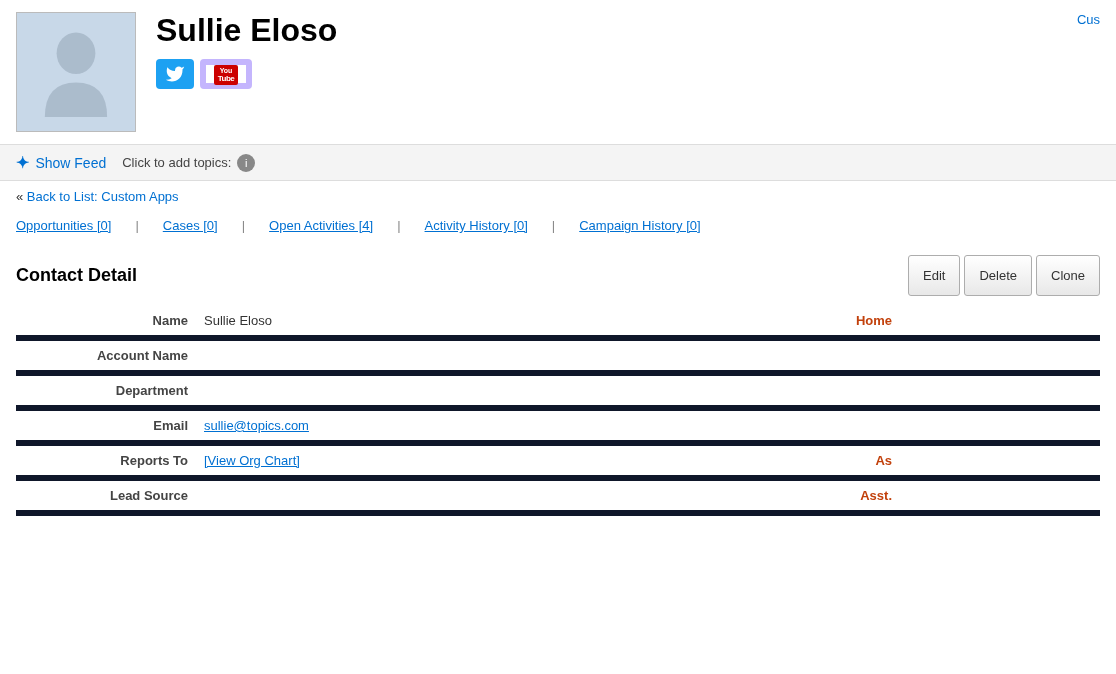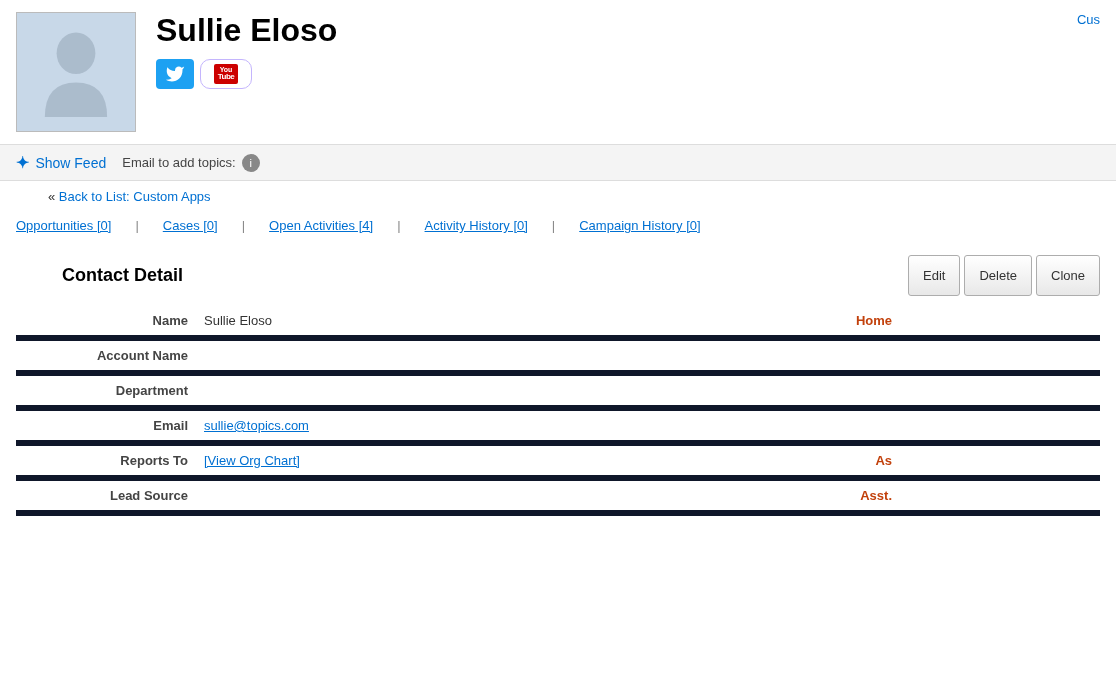--- a/index.html
+++ b/index.html
@@ -63,24 +63,24 @@
     }
     .twitter-btn svg {
       fill: white;
       width: 20px;
       height: 20px;
     }
     .youtube-btn {
       width: 52px;
       height: 30px;
       background: #fff;
-      border: 1px solid #c4b5fd;
-      border-radius: 10px;
-      display: flex;
-      align-items: center;
+      border: 6px solid #c4b5fd;
+      border-radius: 4px;
+      display: flex;
+      align-items: flex-start;
       justify-content: center;
       cursor: pointer;
     }
     .youtube-inner {
       background: #cc0000;
       color: white;
       font-size: 9px;
       font-weight: bold;
       padding: 2px 4px;
       border-radius: 2px;
@@ -139,23 +139,22 @@
       color: white;
       font-size: 11px;
       display: flex;
       align-items: center;
       justify-content: center;
       cursor: pointer;
     }
 
     
     .back-link {
-      padding: 8px 8px;
-      font-size: 13px;
-      margin-left: 40px;
+      padding: 8px 16px;
+      font-size: 13px;
     }
     .back-link a {
       color: #0070d2;
       text-decoration: none;
     }
 
     
     .nav-links {
       display: flex;
       align-items: center;
@@ -182,21 +181,20 @@
 
     
     .detail-section {
       padding: 0 16px 20px 16px;
     }
     .detail-header {
       display: flex;
       align-items: center;
       justify-content: space-between;
       padding: 12px 0 10px 0;
-      margin-left: 46px;
     }
     .detail-title {
       font-size: 18px;
       font-weight: bold;
       color: #000;
     }
     .detail-actions {
       display: flex;
       gap: 4px;
     }
@@ -277,21 +275,21 @@
   </div>
   <a class="customize-btn">Cus</a>
 </div>
 
 <div class="feed-bar">
   <div class="show-feed-btn">
     <span class="feed-icon">✦</span>
     <span>Show Feed</span>
   </div>
   <div class="topics-section">
-    <span>Email to add topics:</span>
+    <span>Click to add topics:</span>
     <div class="info-circle">
       <span>i</span>
     </div>
   </div>
 </div>
 
 <div class="back-link">
   <span>«</span>
   <a>Back to List: Custom Apps</a>
 </div>

